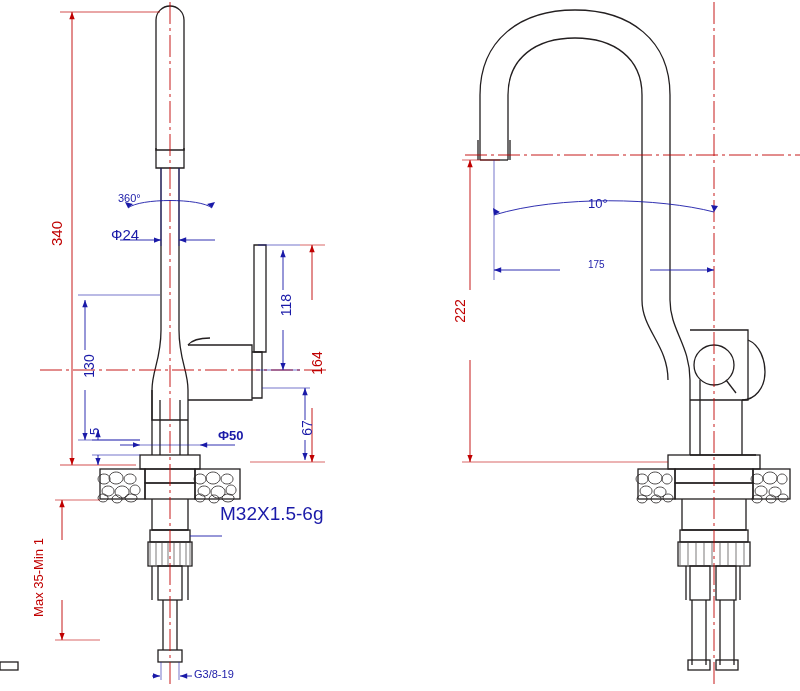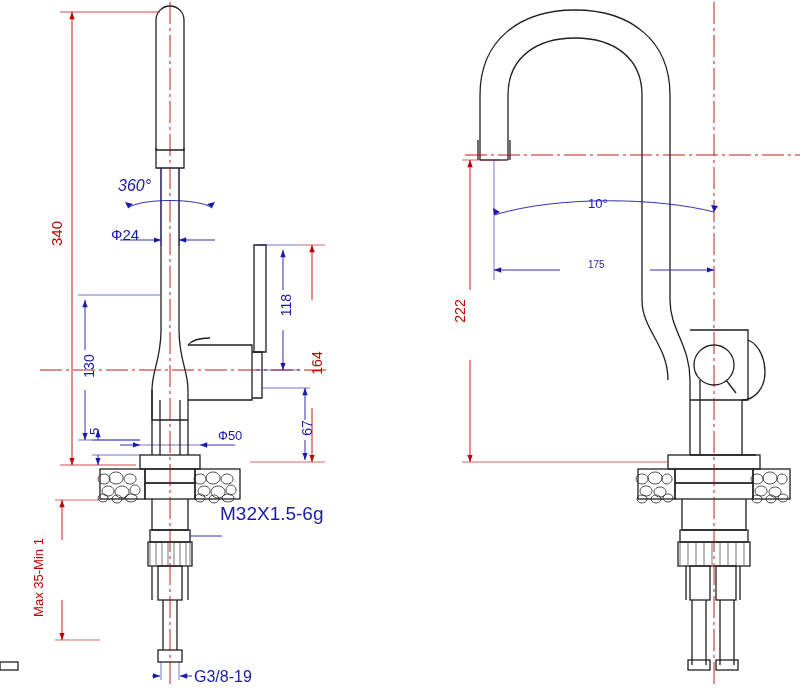--- a/index.html
+++ b/index.html
@@ -193,41 +193,41 @@
 
     <path d="M470,160 L470,290" stroke="#c00000" marker-start="url(#arRS)"></path>
     <path d="M470,360 L470,462" stroke="#c00000" marker-end="url(#arR)"></path>
     <path d="M462,160 L500,160" stroke="#c00000" stroke-width="0.6"></path>
     <path d="M462,462 L668,462" stroke="#c00000" stroke-width="0.6"></path>
   </g>
 </svg>
 
 <div class="lbl red" style="left:44px;top:225px;font-size:15px;transform:rotate(-90deg);transform-origin:center;">340</div>
 
-<div class="lbl blue" style="left:118px;top:177px;font-size:16px;font-style:italic;">360°</div>
+<div class="lbl blue" style="left:118px;top:192px;font-size:11px;">360°</div>
 
 <div class="lbl blue" style="left:111px;top:226px;font-size:15px;">Ф24</div>
 
 <div class="lbl blue" style="left:275px;top:297px;font-size:14px;transform:rotate(-90deg);transform-origin:center;">118</div>
 
 <div class="lbl blue" style="left:77px;top:358px;font-size:14px;transform:rotate(-90deg);transform-origin:center;">130</div>
 
 <div class="lbl red" style="left:305px;top:355px;font-size:14px;transform:rotate(-90deg);transform-origin:center;">164</div>
 
 <div class="lbl blue" style="left:299px;top:420px;font-size:14px;transform:rotate(-90deg);transform-origin:center;">67</div>
 
 <div class="lbl blue" style="left:91px;top:424px;font-size:13px;transform:rotate(-90deg);transform-origin:center;">5</div>
 
-<div class="lbl blue" style="left:218px;top:428px;font-size:13px;">Ф50</div>
+<div class="lbl blue" style="left:218px;top:428px;font-size:13px;font-weight:bold;">Ф50</div>
 
 <div class="lbl red" style="left:-1px;top:570px;font-size:13px;transform:rotate(-90deg);transform-origin:center;">Max 35-Min 1</div>
 
 <div class="lbl blue" style="left:220px;top:503px;font-size:19px;">M32X1.5-6g</div>
 
-<div class="lbl blue" style="left:194px;top:668px;font-size:16px;">G3/8-19</div>
+<div class="lbl blue" style="left:194px;top:668px;font-size:11px;">G3/8-19</div>
 
 <div class="lbl blue" style="left:588px;top:196px;font-size:13px;text-align:right;">10°</div>
 
 <div class="lbl blue" style="left:588px;top:259px;font-size:10px;">175</div>
 
 <div class="lbl red" style="left:448px;top:303px;font-size:14px;transform:rotate(-90deg);transform-origin:center;">222</div>
 
 </div>
 
 </body></html>

